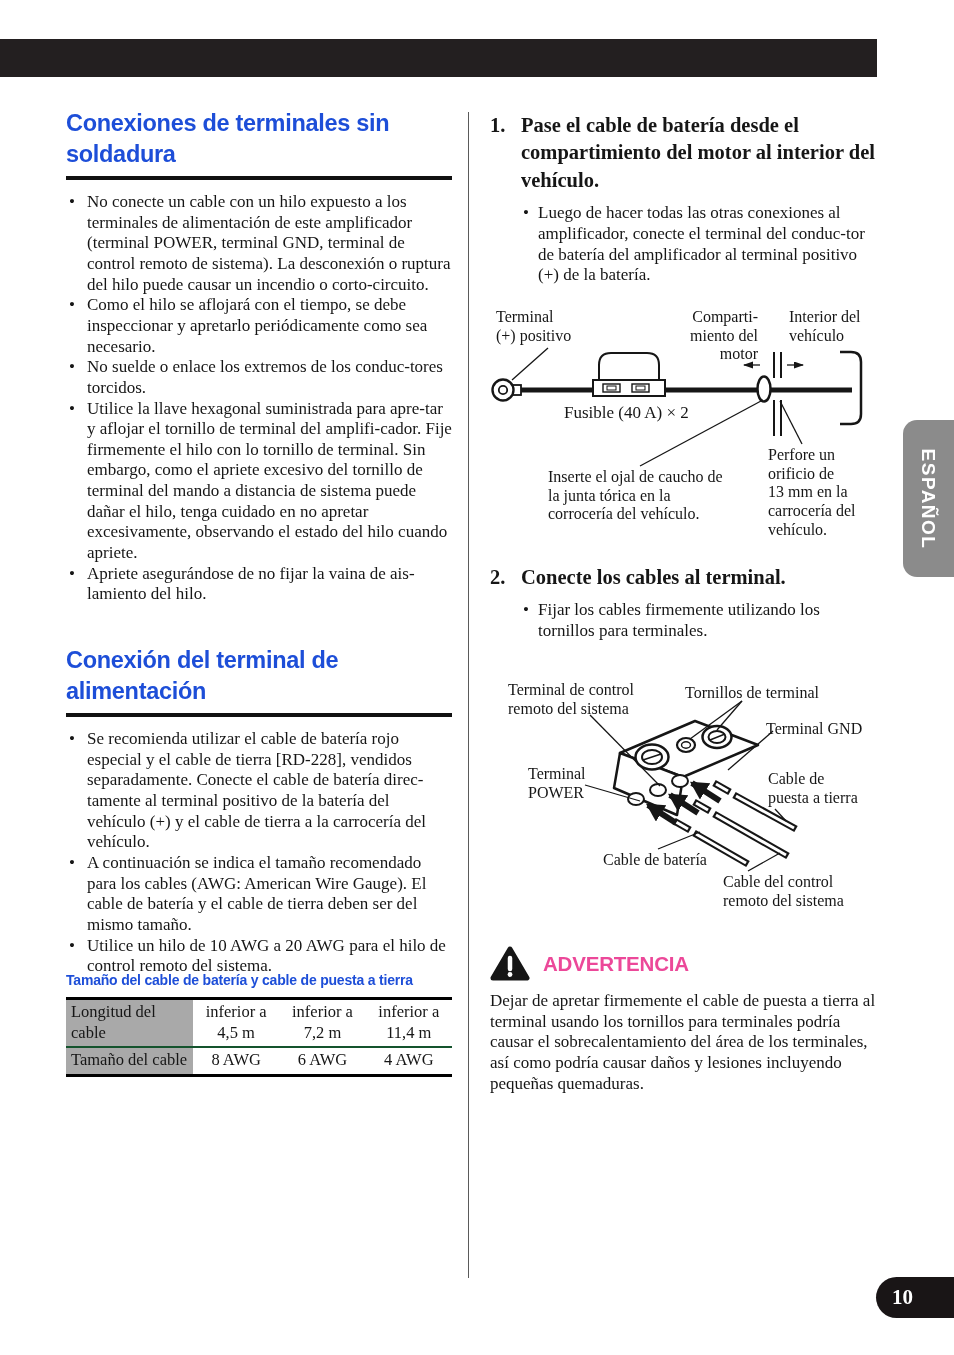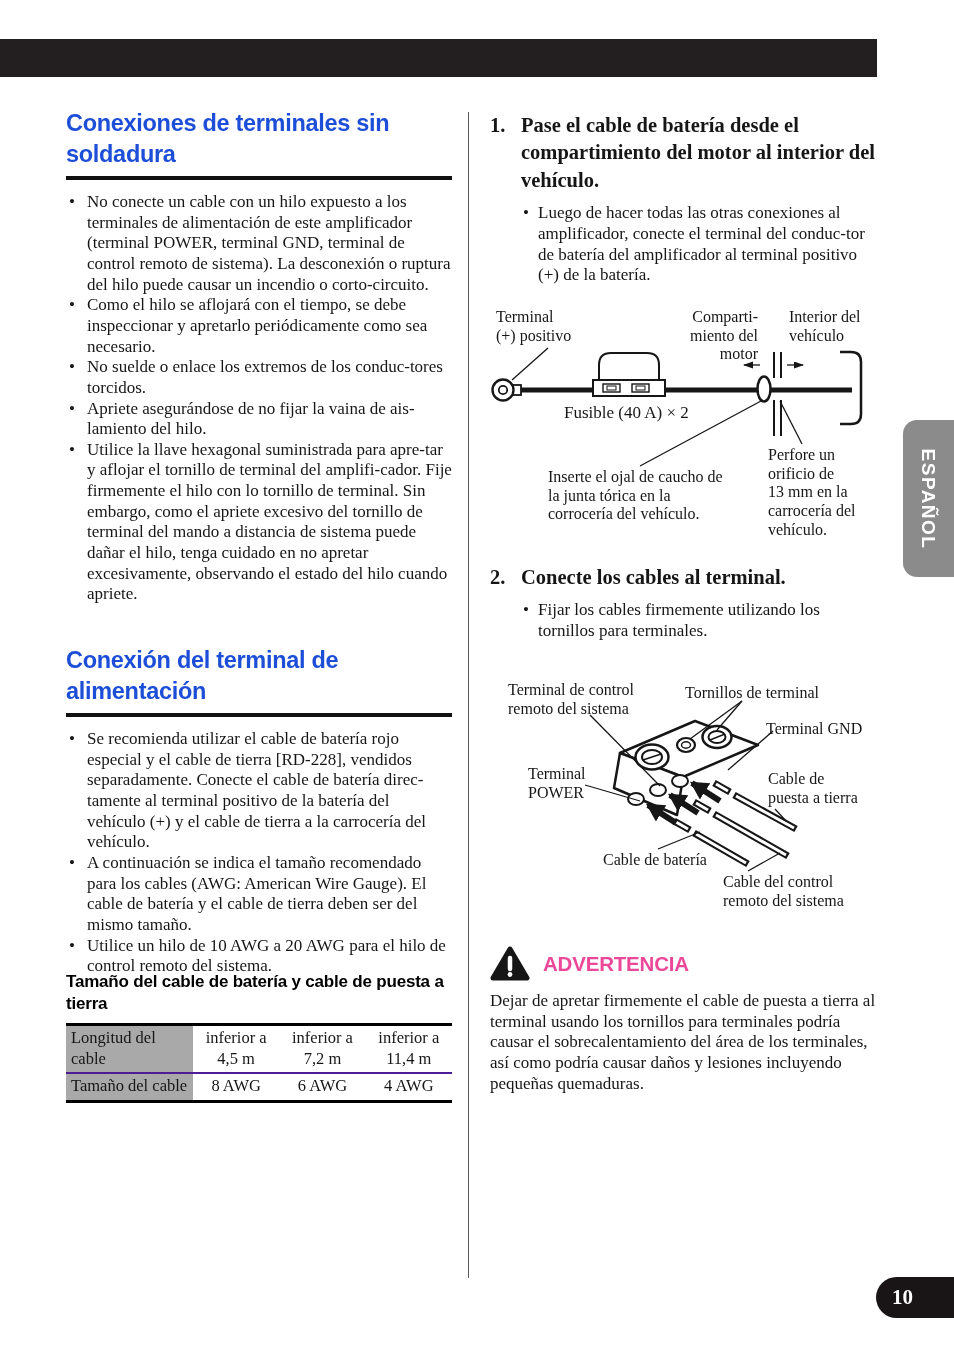--- a/index.html
+++ b/index.html
@@ -20,28 +20,28 @@
   .section-title{
     font-family:"Liberation Sans", sans-serif;font-weight:bold;
     font-size:23.5px;line-height:1.3;letter-spacing:-0.3px;color:#1d4ed8;
     border-bottom:4px solid #111;padding-bottom:7px;margin:0 0 12px 0;
   }
   .bullets{margin:0;padding:0;list-style:none;font-size:17px;line-height:1.215;}
   .bullets li{position:relative;padding-left:21px;margin:0;white-space:normal;}
   .bullets li::before{content:"\2022";position:absolute;left:3px;}
   .table-title{
     font-family:"Liberation Sans", sans-serif;font-weight:bold;
-    font-size:17px;line-height:1.3;letter-spacing:-0.2px;color:#000000;margin:0 0 8px 0;
+    font-size:14px;line-height:1.3;letter-spacing:-0.2px;color:#1d4ed8;margin:0 0 8px 0;
   }
   table.cable-table{
     width:100%;border-collapse:collapse;
     border-top:3px solid #000;border-bottom:3px solid #000;
     font-size:16.5px;line-height:1.25;
   }
-  table.cable-table tr.row-top td{border-bottom:2px solid #4c1d95;margin-left:12px;}
+  table.cable-table tr.row-top td{border-bottom:2px solid #14532d;margin-left:12px;}
   td.rowhead{background:#a9a9a9;width:120px;padding:2px 2px 3px 5px;white-space:pre-line;}
   td.val{text-align:center;white-space:pre-line;padding:2px 0 3px 0;}
 
   
   .col-right{position:absolute;left:490px;top:112px;width:390px;}
   .step{position:absolute;left:0;width:388px;}
   .step1{top:0;}
   .step2{top:452px;}
   .step-head{position:relative;padding-left:31px;font-weight:bold;font-size:20.5px;line-height:1.34;}
   .step-num{position:absolute;left:0;top:0;}
@@ -92,22 +92,22 @@
   <div class="v-divider"></div>
 
   <div class="col-left">
 
     <div class="section sec1">
       <h1 class="section-title">Conexiones de terminales sin soldadura</h1>
       <ul class="bullets">
         <li>No conecte un cable con un hilo expuesto a los terminales de alimentación de este amplificador (terminal POWER, terminal GND, terminal de control remoto de sistema). La desconexión o ruptura del hilo puede causar un incendio o corto-circuito.</li>
         <li>Como el hilo se aflojará con el tiempo, se debe inspeccionar y apretarlo periódicamente como sea necesario.</li>
         <li>No suelde o enlace los extremos de los conduc-tores torcidos.</li>
+        <li>Utilice la llave hexagonal suministrada para apre-tar y aflojar el tornillo de terminal del amplifi-cador. Fije firmemente el hilo con lo tornillo de terminal. Sin embargo, como el apriete excesivo del tornillo de terminal del mando a distancia de sistema puede dañar el hilo, tenga cuidado en no apretar excesivamente, observando el estado del hilo cuando apriete.</li>
         <li>Apriete asegurándose de no fijar la vaina de ais-lamiento del hilo.</li>
-        <li>Utilice la llave hexagonal suministrada para apre-tar y aflojar el tornillo de terminal del amplifi-cador. Fije firmemente el hilo con lo tornillo de terminal. Sin embargo, como el apriete excesivo del tornillo de terminal del mando a distancia de sistema puede dañar el hilo, tenga cuidado en no apretar excesivamente, observando el estado del hilo cuando apriete.</li>
       </ul>
     </div>
 
     <div class="section sec2">
       <h1 class="section-title">Conexión del terminal de alimentación</h1>
       <ul class="bullets">
         <li>Se recomienda utilizar el cable de batería rojo especial y el cable de tierra [RD-228], vendidos separadamente. Conecte el cable de batería direc-tamente al terminal positivo de la batería del vehículo (+) y el cable de tierra a la carrocería del vehículo.</li>
         <li>A continuación se indica el tamaño recomendado para los cables (AWG: American Wire Gauge). El cable de batería y el cable de tierra deben ser del mismo tamaño.</li>
         <li>Utilice un hilo de 10 AWG a 20 AWG para el hilo de control remoto del sistema.</li>
       </ul>

